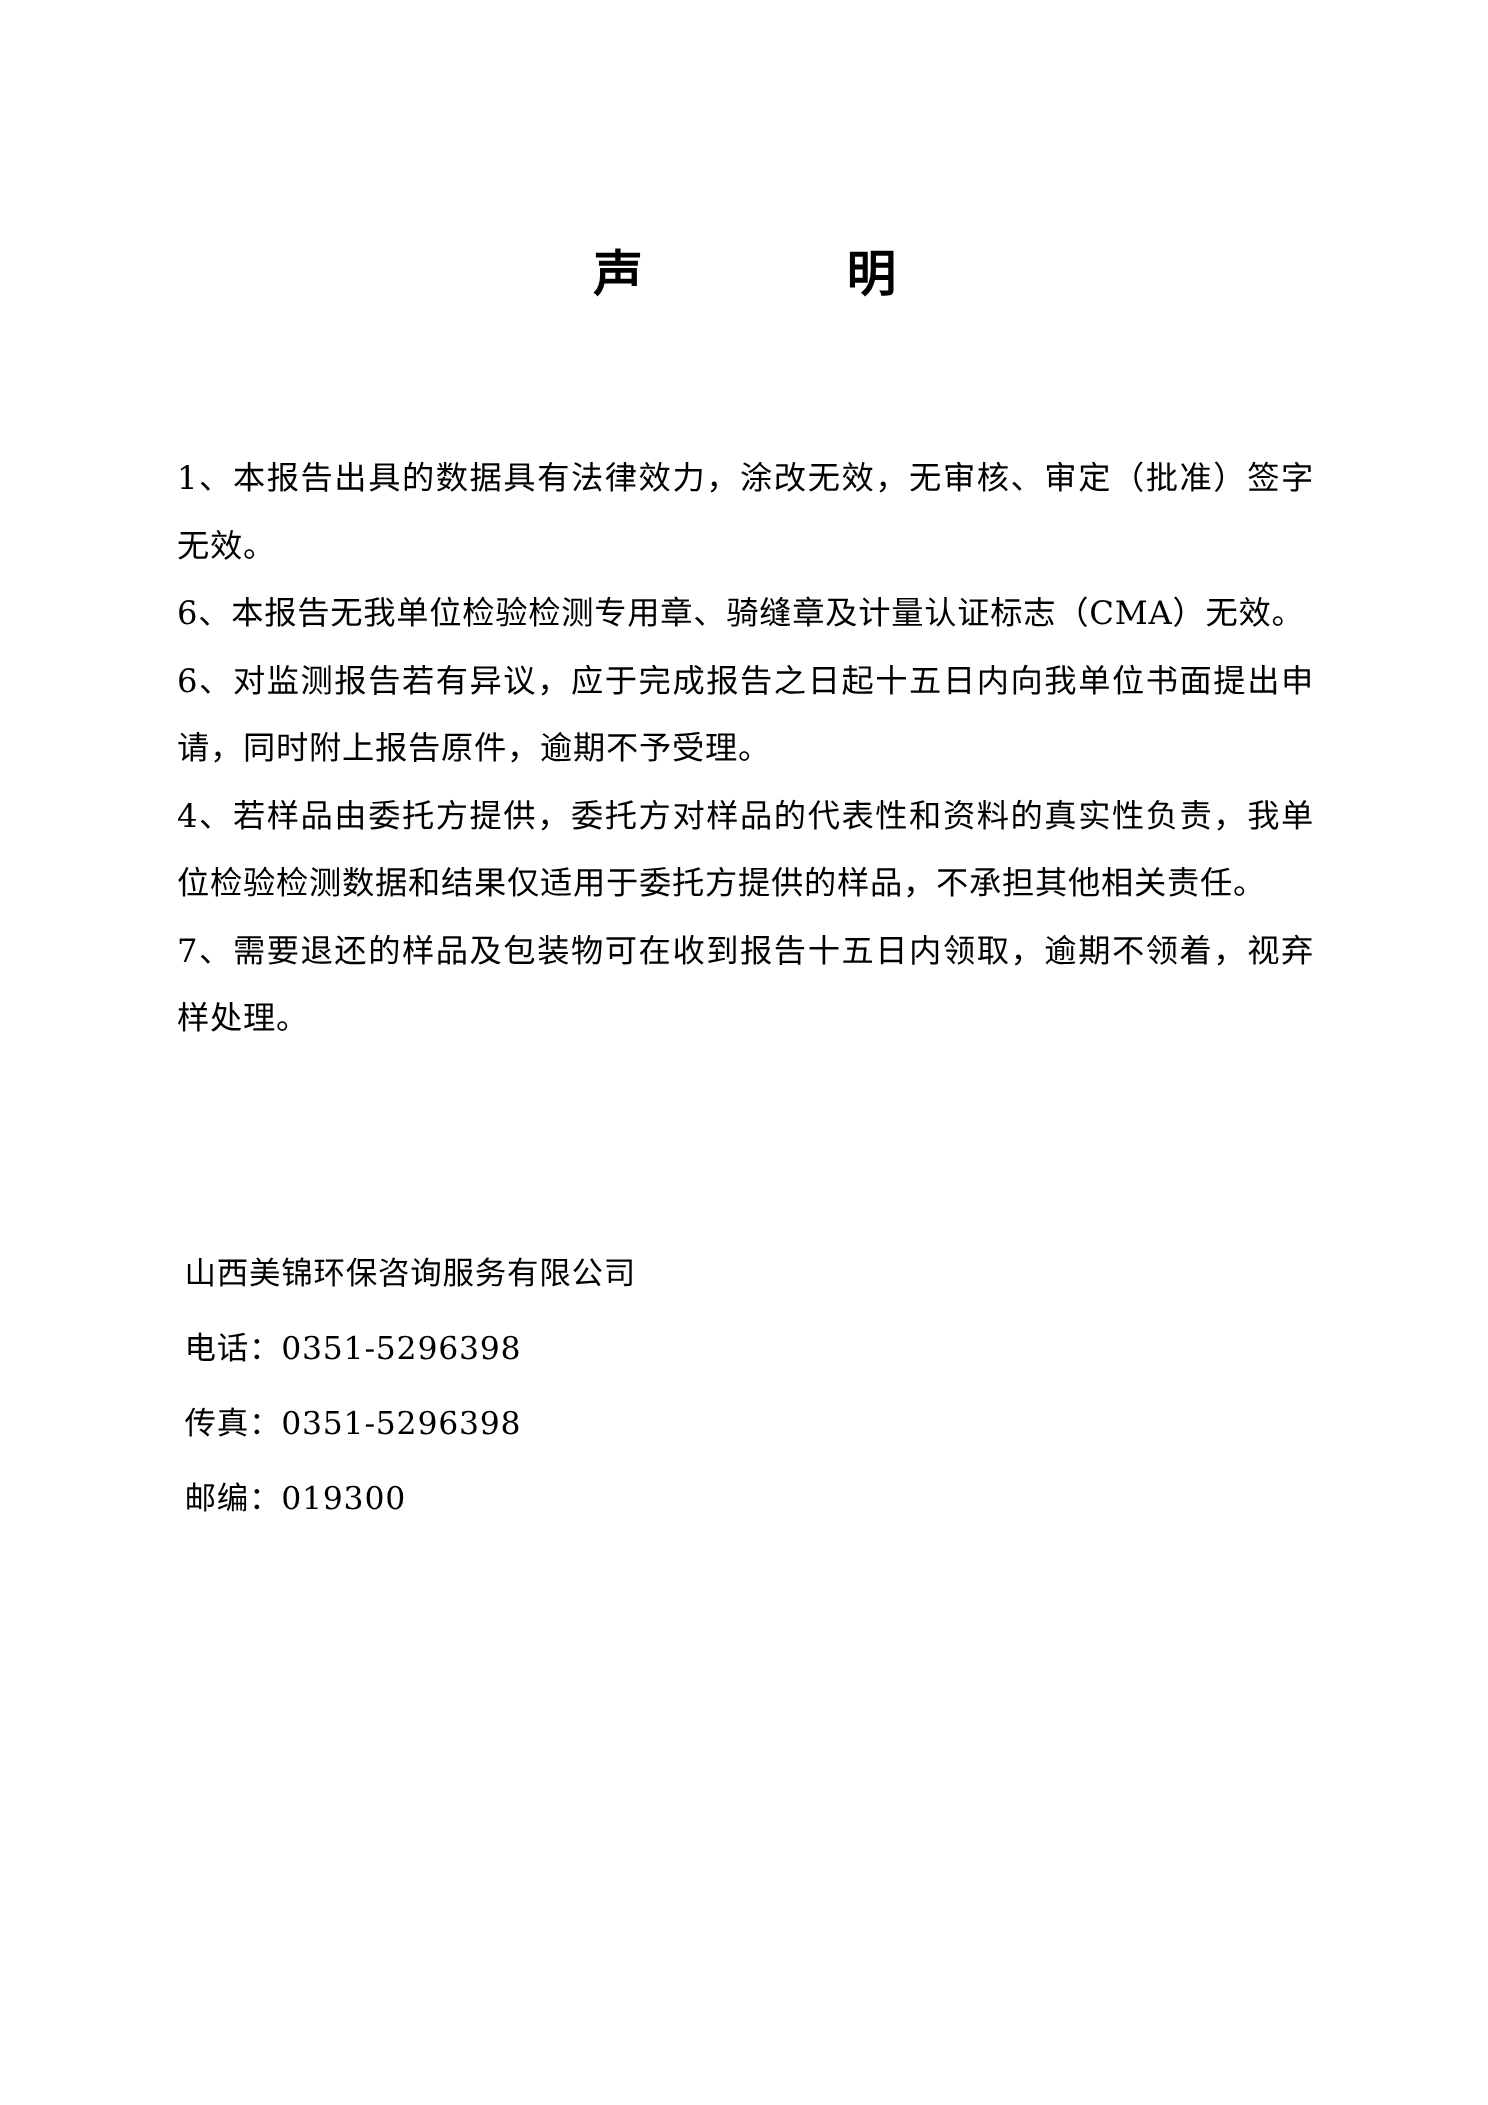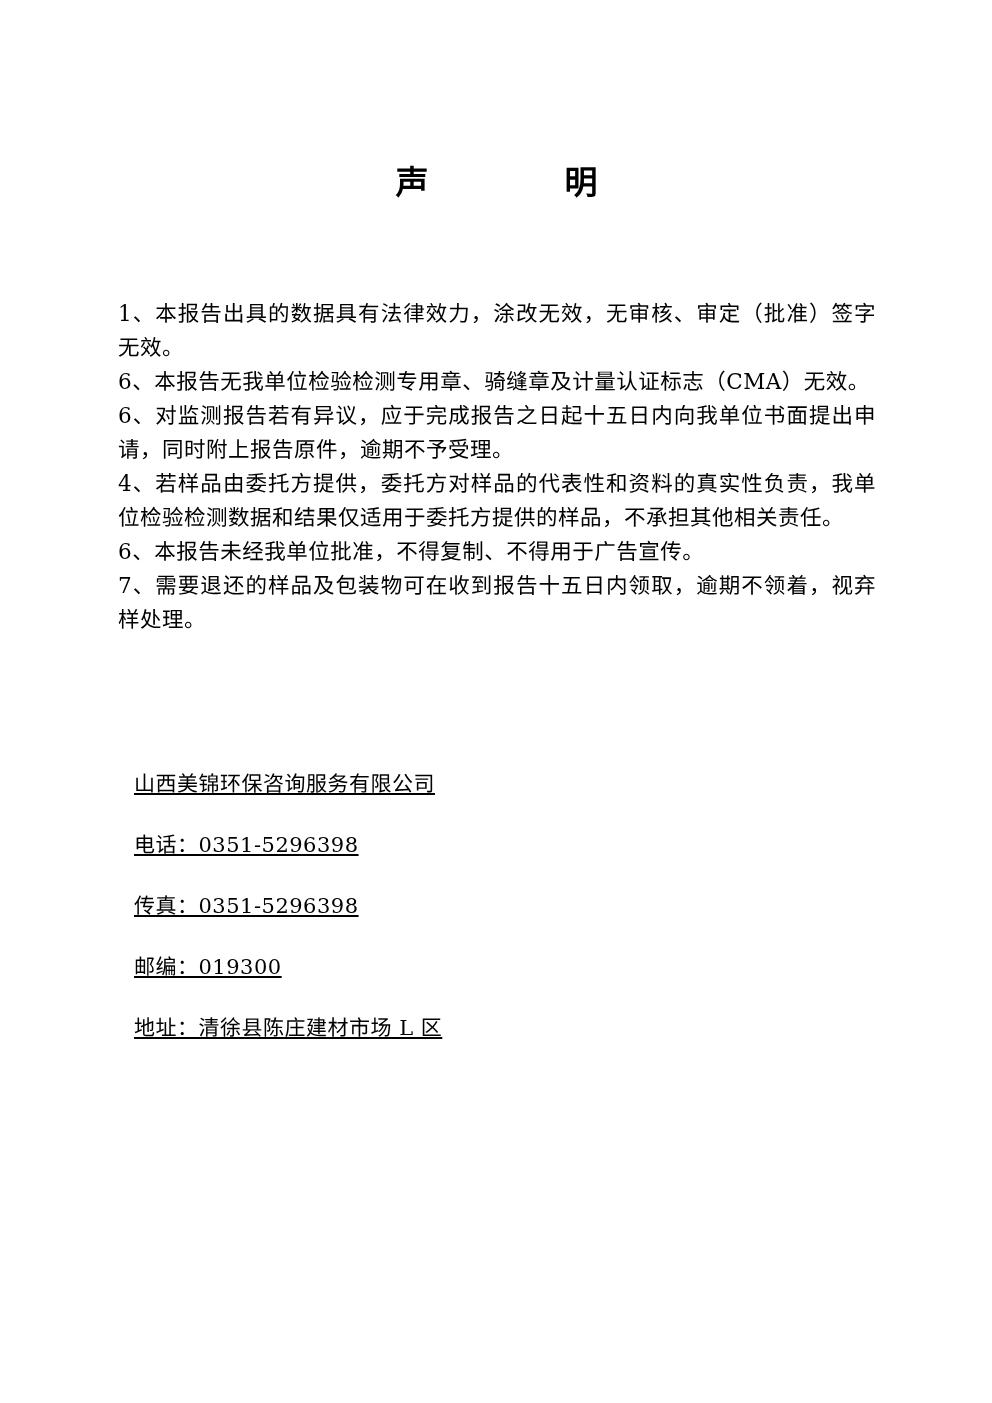--- a/index.html
+++ b/index.html
@@ -26,59 +26,56 @@
     gap: 135px;
     height: 45px;
     line-height: 45px;
     font-size: 33px;
     font-weight: bold;
     letter-spacing: 1px;
     margin: 0 0 92px 0;
   }
   .statements {
     font-size: 21.5px;
-    line-height: 34px;
+    line-height: 45px;
   }
   .statements p {
     margin: 0;
     text-align: justify;
     text-justify: inter-character;
     letter-spacing: 0.5px;
   }
   .contact-block {
     margin-top: 125px;
     font-size: 21px;
     line-height: 45px;
   }
   .contact-block p {
-    margin: 16px;
+    margin: 5px;
     letter-spacing: 0.5px;
-    text-decoration: underline;
   }
 </style>
 </head>
 <body>
 
 <div class="page">
 
   <h1 class="doc-title">
     <span>声</span>
     <span>明</span>
   </h1>
 
   <div class="statements">
     <p>1、本报告出具的数据具有法律效力，涂改无效，无审核、审定（批准）签字无效。</p>
     <p>6、本报告无我单位检验检测专用章、骑缝章及计量认证标志（CMA）无效。</p>
     <p>6、对监测报告若有异议，应于完成报告之日起十五日内向我单位书面提出申请，同时附上报告原件，逾期不予受理。</p>
     <p>4、若样品由委托方提供，委托方对样品的代表性和资料的真实性负责，我单位检验检测数据和结果仅适用于委托方提供的样品，不承担其他相关责任。</p>
-    <p>6、本报告未经我单位批准，不得复制、不得用于广告宣传。</p>
     <p>7、需要退还的样品及包装物可在收到报告十五日内领取，逾期不领着，视弃样处理。</p>
   </div>
 
   <div class="contact-block">
     <p>山西美锦环保咨询服务有限公司</p>
     <p>电话：0351-5296398</p>
     <p>传真：0351-5296398</p>
     <p>邮编：019300</p>
-    <p>地址：清徐县陈庄建材市场 L 区</p>
   </div>
 
 </div>
 
 </body></html>

